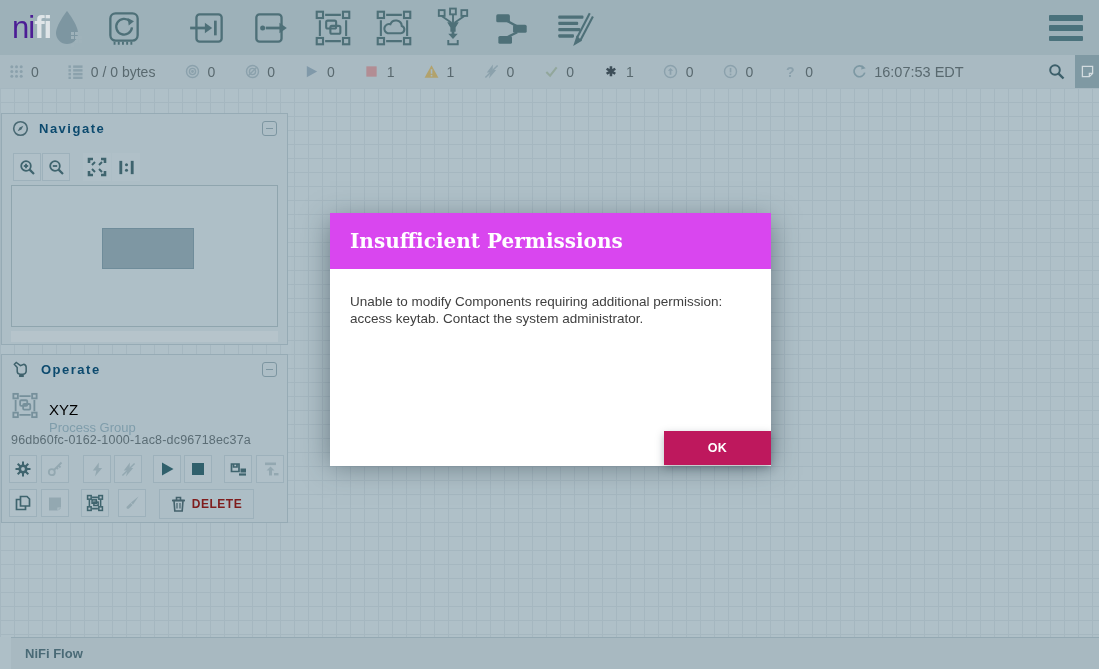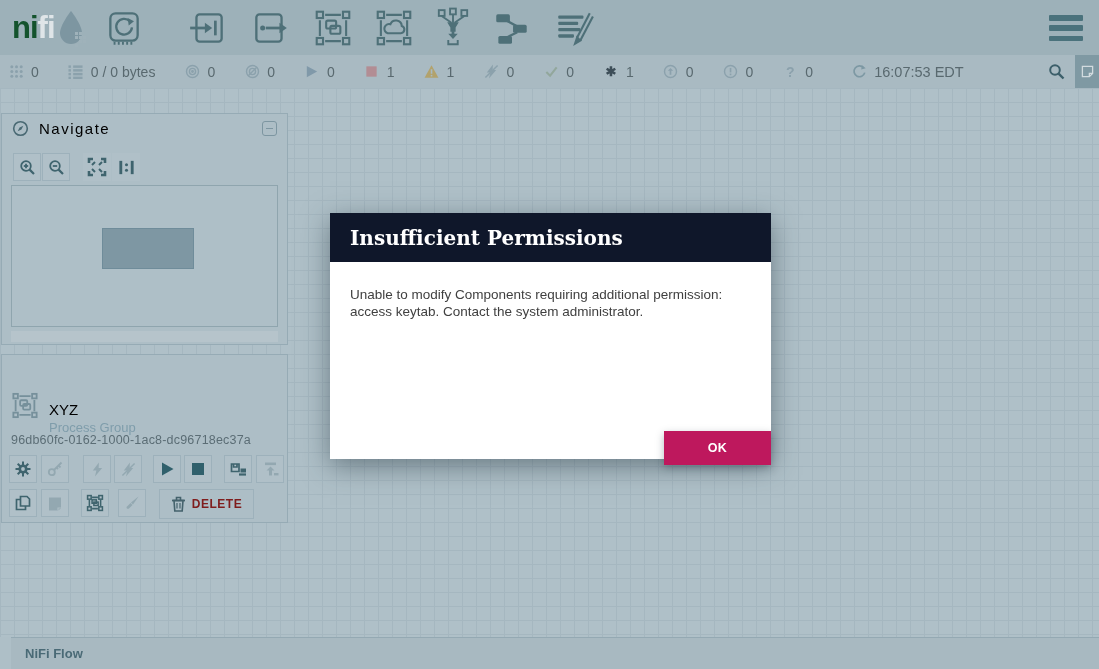--- a/index.html
+++ b/index.html
@@ -13,21 +13,21 @@
     background-color:#afc0c8;
     background-image:
       linear-gradient(to right, #a5b7c0 1px, transparent 1px),
       linear-gradient(to bottom, #a5b7c0 1px, transparent 1px);
     background-size:14px 14px;
   }
 
   
   #header { position:absolute; left:0; top:0; width:1099px; height:55px; background:#9db1b9; }
   #logo { position:absolute; left:12px; top:7px; height:42px; display:flex; align-items:center; }
-  #logo .ni { font-size:31px; font-weight:bold; letter-spacing:-1px; color:#14532d; }
+  #logo .ni { font-size:31px; font-weight:normal; letter-spacing:-1px; color:#4c1d95; }
   #logo .fi { font-size:31px; font-weight:bold; letter-spacing:-1px; color:#dfe5e8; }
   .tb-icon { position:absolute; top:5px; width:46px; height:46px; display:flex; align-items:center; justify-content:center; color:#4e7078; cursor:grab; }
   #user-label { position:absolute; right:66px; top:0; height:55px; display:flex; align-items:center; font-size:13.5px; color:#5d6f77; }
   #hamburger { position:absolute; right:16px; top:15px; width:34px; height:26px; display:flex; flex-direction:column; justify-content:space-between; cursor:pointer; }
   #hamburger span { display:block; height:5.5px; border-radius:1px; background:#4a727c; }
 
   
   #statusbar { position:absolute; left:0; top:55px; width:1099px; height:33px; background:#a9bac2; display:flex; align-items:center; padding-left:8px; }
   .stat { display:flex; align-items:center; margin-right:29px; }
   .stat .sicon { display:flex; align-items:center; justify-content:center; width:16px; height:16px; margin-right:7px; }
@@ -36,21 +36,21 @@
   #stat-time { display:flex; align-items:center; margin-left:10px; }
   #stat-time .sval { font-size:14.5px; color:#59696f; margin-left:7px; }
   #search-btn { margin-left:auto; width:38px; height:33px; display:flex; align-items:center; justify-content:center; color:#3c5f6a; cursor:pointer; }
   #bulletin-btn { width:24px; height:33px; background:#7f99a3; display:flex; align-items:center; justify-content:center; cursor:pointer; }
 
   
   .panel { position:absolute; left:1px; width:287px; background:#adbec6; border:1px solid #96abb5; }
   #navigate-panel { top:113px; height:232px; }
   #operate-panel  { top:354px; height:169px; }
   .panel-header { position:relative; height:28px; display:flex; align-items:center; padding-left:10px; }
-  .panel-title { font-size:15px; font-weight:400; letter-spacing:1.5px; color:#000000; margin-left:10px; }
+  .panel-title { font-size:13px; font-weight:700; letter-spacing:1.5px; color:#0c4a6e; margin-left:10px; }
   .collapse-btn { position:absolute; right:10px; top:7px; width:15px; height:15px; border:1.5px solid #7d96a1; border-radius:3px; color:#7d96a1; display:flex; align-items:center; justify-content:center; cursor:pointer; }
   .collapse-btn:before { content:""; width:7px; height:1.8px; background:#7d96a1; }
 
   .sq-btn { position:absolute; width:28px; height:28px; border:1px solid #9db1bb; background:rgba(255,255,255,0.04); display:flex; align-items:center; justify-content:center; color:#3f646e; cursor:pointer; }
   .sq-btn.disabled { color:#93a8b1; cursor:default; }
 
   #birdseye { position:absolute; left:9px; top:71px; width:267px; height:142px; border:1px solid #8fa5ae; background:#aebfc7; }
   #birdseye-rect { position:absolute; left:90px; top:42px; width:92px; height:41px; background:#7e97a3; border:1px solid #6f8c9a; }
   #birdseye-strip { position:absolute; left:9px; top:217px; width:267px; height:11px; background:#b6c4cb; }
 
@@ -58,21 +58,21 @@
   #op-comp-text { margin-left:9px; }
   #op-name { font-size:15px; color:#000000; margin-top:12px; }
   #op-type { font-size:13px; color:#7f9dab; margin-top:2px; }
   #op-id { position:absolute; left:9px; top:78px; font-size:12.5px; color:#5b6d75; letter-spacing:0.2px; }
 
   #delete-btn { position:absolute; left:157px; top:134px; width:95px; height:30px; border:1px solid #9db1bb; display:flex; align-items:center; justify-content:center; color:#3f646e; cursor:pointer; }
   #delete-btn .lbl { font-size:12px; font-weight:bold; letter-spacing:0.5px; margin-left:6px; color:#7f1d1d; }
 
   
   #dialog { position:absolute; left:330px; top:213px; width:441px; height:246px; box-shadow:0 7px 26px rgba(33,52,62,0.5); z-index:30; }
-  #dialog-header { height:49px; background:#0f172a; display:flex; align-items:center; padding-left:20px; }
+  #dialog-header { height:56px; background:#d946ef; display:flex; align-items:center; padding-left:20px; }
   #dialog-title { font-family:"DejaVu Serif", serif; font-weight:bold; font-size:20px; color:#ffffff; }
   #dialog-body { height:197px; background:#ffffff; padding:24px 20px 0 20px; }
   #dialog-message { font-size:13.5px; line-height:17px; color:#404040; max-width:402px; }
   #dialog-ok { position:absolute; right:0; bottom:-6px; width:107px; height:34px; background:#be185d; border:none; color:#ffffff; font-size:12.5px; font-weight:bold; letter-spacing:0.5px; font-family:"Liberation Sans", sans-serif; cursor:pointer; box-shadow:0 3px 8px rgba(33,52,62,0.35); }
 
   
   #footer { position:absolute; left:11px; top:637px; width:1099px; height:32px; background:#a8b9c1; border-top:1px solid #94a9b3; display:flex; align-items:center; }
   #breadcrumb { font-size:13px; font-weight:bold; color:#4a6a76; margin-left:14px; cursor:pointer; }
 
   svg { display:block; }
@@ -386,20 +386,30 @@
           <circle cx="10" cy="13" r="1.6"></circle>
       </svg>
     </div>
     <div id="birdseye">
       <div id="birdseye-rect"></div>
     </div>
     <div id="birdseye-strip"></div>
   </div>
 
   <div id="operate-panel" class="panel">
+    <div class="panel-header">
+      <span>
+        <svg width="17" height="18" viewBox="0 0 18 19" fill="none" stroke="#3f626c" stroke-width="1.6">
+          <path d="M5.5 8 L2.5 4.5 L4.5 2.5 L9 6 L12.5 4.5 A3.5 3.5 0 0 1 15 8 V12 A3.5 3.5 0 0 1 11.5 15 H8.5 A3 3 0 0 1 5.5 12 Z"></path>
+          <rect x="7.5" y="15.5" width="5" height="2.5" fill="#3f626c" stroke="none"></rect>
+        </svg>
+        </span>
+      <span class="panel-title" style="margin-left:12px">Operate</span>
+      <span class="collapse-btn"></span>
+    </div>
 
     <div id="op-component">
       <span style="color:#76909b">
         <svg width="30" height="33" viewBox="0 0 40 40" stroke="currentColor" fill="none" stroke-width="2.4">
           <rect x="4.5" y="4.5" width="6" height="6"></rect>
             <rect x="29.5" y="4.5" width="6" height="6"></rect>
           <rect x="4.5" y="29.5" width="6" height="6"></rect>
             <rect x="29.5" y="29.5" width="6" height="6"></rect>
           <path d="M12.5 7.5 H27.5 M12.5 32.5 H27.5 M7.5 12.5 V27.5 M32.5 12.5 V27.5"></path>
           <rect x="13.5" y="13" width="9.5" height="7.5" rx="1.5"></rect>

